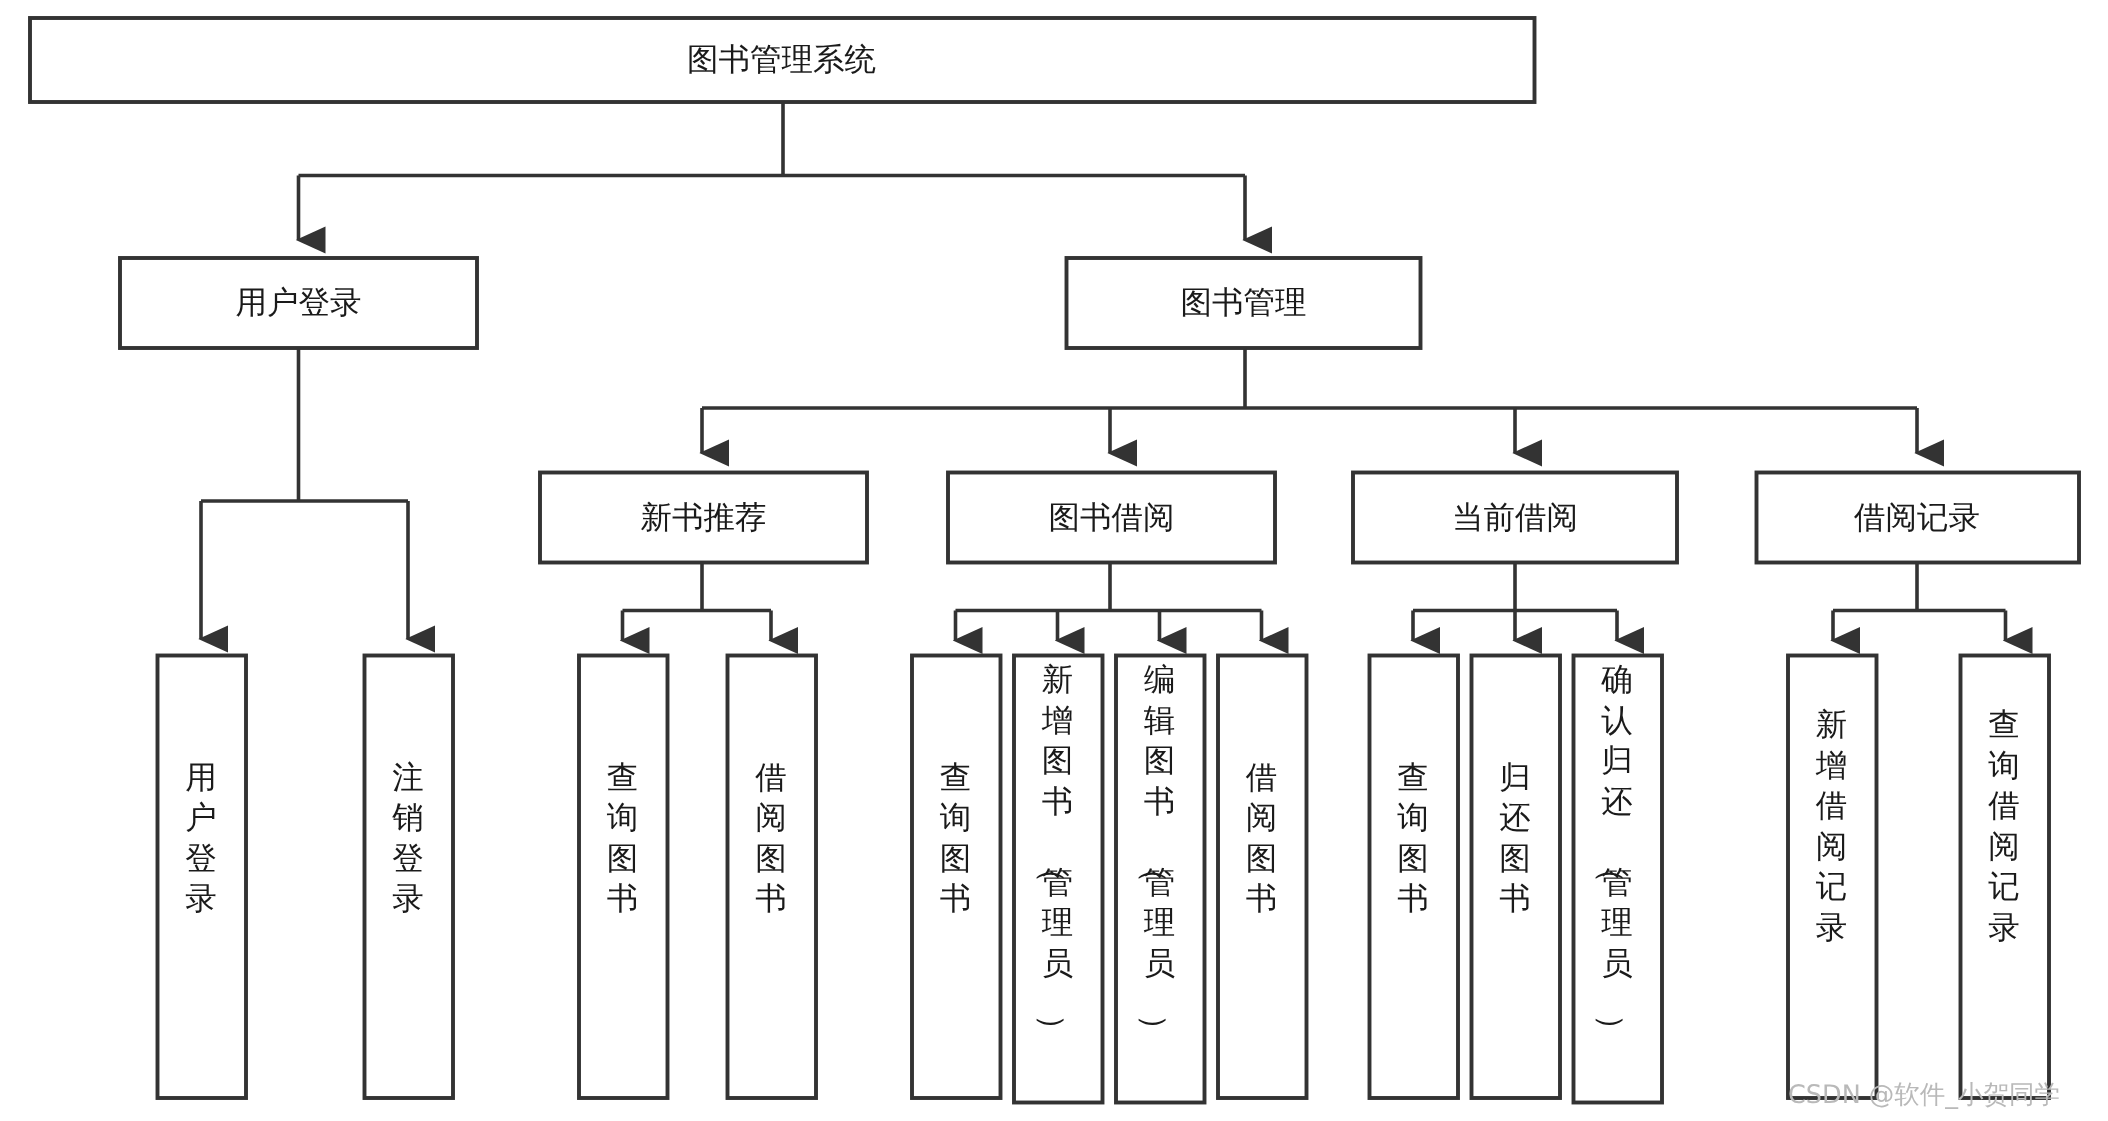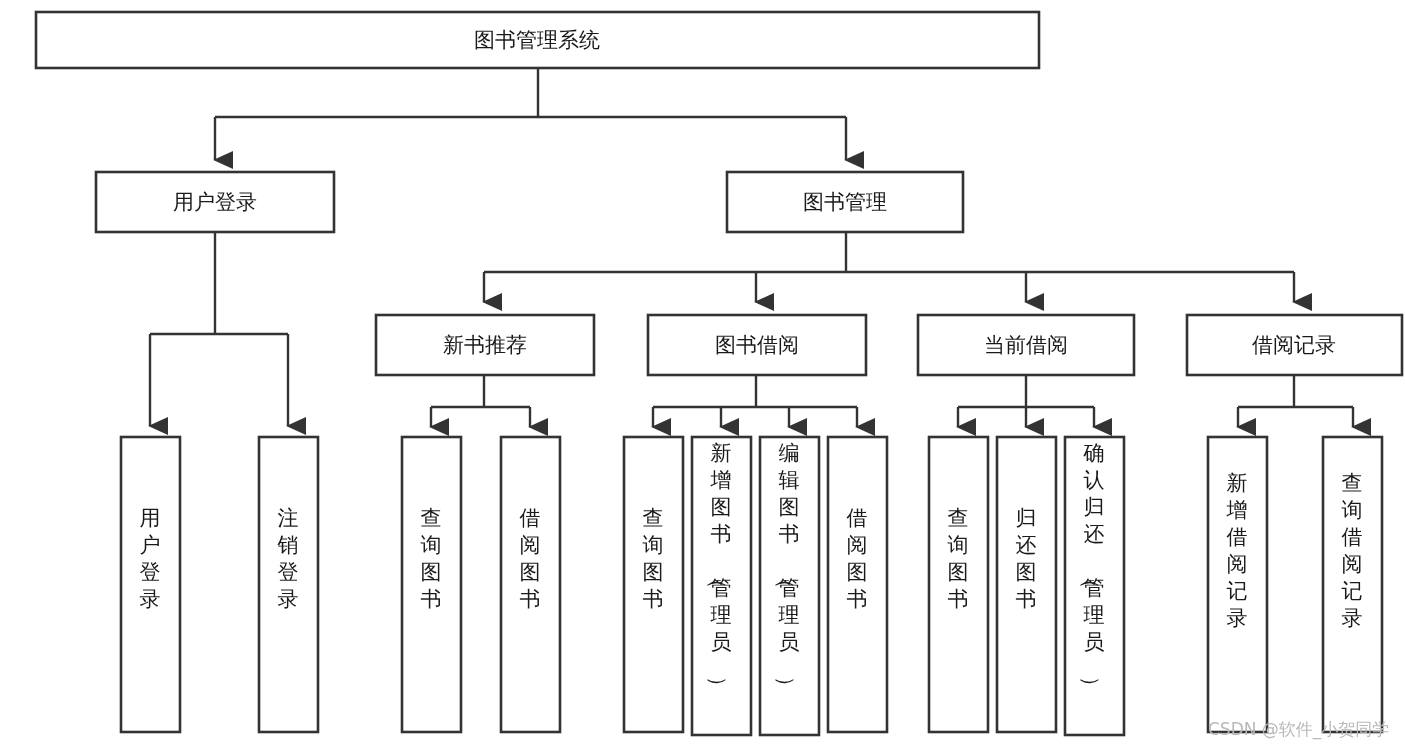--- a/index.html
+++ b/index.html
@@ -10,21 +10,21 @@
   body {
     width: 1405px;
     height: 747px;
     overflow: hidden;
     font-family: "DejaVu Sans", "Liberation Sans", sans-serif;
     position: relative;
   }
   #diagram-root {
     position: absolute;
     top: 0;
-    left: 16px;
+    left: 0;
     width: 1257px;
     height: 747px;
   }
   svg.diagram {
     display: block;
     width: 1405px;
     height: 747px;
   }
   .node-rect {
     fill: #ffffff;

